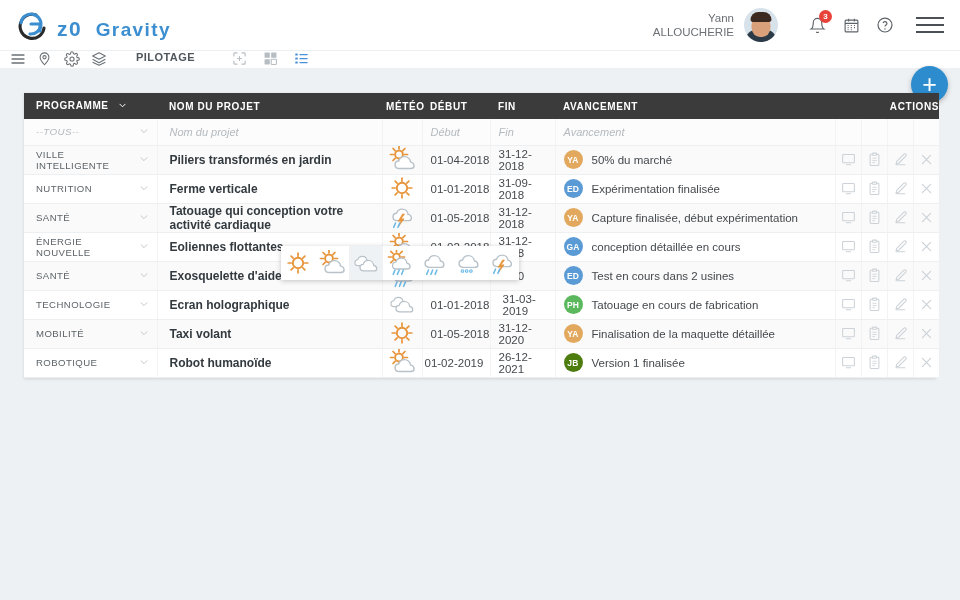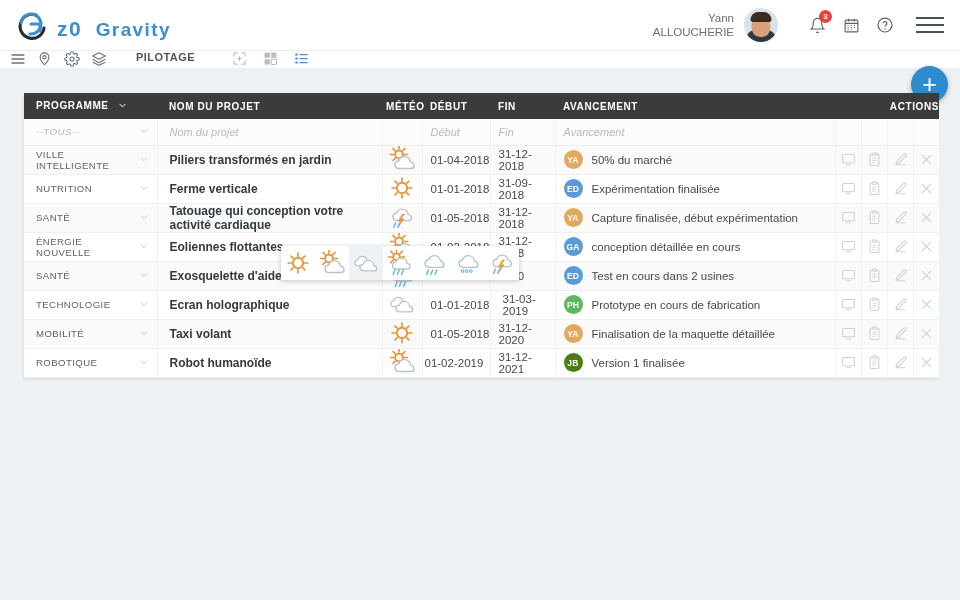--- a/index.html
+++ b/index.html
@@ -615,21 +615,21 @@
      <td class="name-cell">Ecran holographique</td>
      <td class="meteo-cell"><svg width="26" height="26" viewBox="0 0 26 26">
               <path transform="translate(1.5,5.5) scale(0.72)" d="M5.5 14 C2.4 14 0.6 12.1 0.6 9.9 C0.6 7.8 2.3 6 4.5 5.9 C5.3 3.1 7.8 1.2 10.8 1.2 C14.2 1.2 17 3.8 17.3 7.1 C19.4 7.4 21 9.2 21 11.3 C21 13.1 19.6 14 17.6 14 Z" fill="#fff" stroke="#b9c2c9" stroke-width="1.55" stroke-linejoin="round"></path>
               <path transform="translate(6.5,9.5) scale(0.82)" d="M5.5 14 C2.4 14 0.6 12.1 0.6 9.9 C0.6 7.8 2.3 6 4.5 5.9 C5.3 3.1 7.8 1.2 10.8 1.2 C14.2 1.2 17 3.8 17.3 7.1 C19.4 7.4 21 9.2 21 11.3 C21 13.1 19.6 14 17.6 14 Z" fill="#fff" stroke="#b9c2c9" stroke-width="1.55" stroke-linejoin="round"></path>
             </svg></td>
      <td class="date-cell" style="padding-left:8px">01-01-2018</td>
      <td class="date-cell" style="">31-03-2019</td>
      <td class="avan-cell">
        <div class="avan-inner">
          <span class="pill" style="background:#5cb85c">PH</span>
-         <span>Prototype en cours de fabrication</span>
+         <span>Tatouage en cours de fabrication</span>
        </div>
      </td>
           <td class="act-cell"><svg width="15" height="15" viewBox="0 0 24 24" fill="none" stroke="#ccd2d7" stroke-width="1.7">
               <rect x="2.6" y="4" width="18.8" height="13.3" rx="1.2"></rect>
               <path d="M8.5 20.5h7" stroke-linecap="round"></path>
             </svg></td>
           <td class="act-cell"><svg width="15" height="15" viewBox="0 0 24 24" fill="none" stroke="#ccd2d7" stroke-width="1.7">
               <path d="M8.6 3.5H6.4A1.4 1.4 0 0 0 5 4.9v15.2a1.4 1.4 0 0 0 1.4 1.4h11.2a1.4 1.4 0 0 0 1.4-1.4V4.9a1.4 1.4 0 0 0-1.4-1.4h-2.2"></path>
               <rect x="8.6" y="1.8" width="6.8" height="3.4" rx="1"></rect>
               <path d="M8.6 10h6.8M8.6 13.5h6.8M8.6 17h4.2" stroke-width="1.3"></path>
@@ -700,21 +700,21 @@
               <path d="M13.9 12.4 L16.0 14.5" stroke="#e8943a" stroke-width="1.7" stroke-linecap="round"></path>
               <path d="M10.0 14.0 L10.0 17.0" stroke="#e8943a" stroke-width="1.7" stroke-linecap="round"></path>
               <path d="M6.1 12.4 L4.0 14.5" stroke="#e8943a" stroke-width="1.7" stroke-linecap="round"></path>
               <path d="M4.5 8.5 L1.5 8.5" stroke="#e8943a" stroke-width="1.7" stroke-linecap="round"></path>
               <path d="M6.1 4.6 L4.0 2.5" stroke="#e8943a" stroke-width="1.7" stroke-linecap="round"></path>
               <path d="M10.0 3.0 L10.0 0.0" stroke="#e8943a" stroke-width="1.7" stroke-linecap="round"></path>
               <path d="M13.9 4.6 L16.0 2.5" stroke="#e8943a" stroke-width="1.7" stroke-linecap="round"></path>
               <path transform="translate(5.5,9.5) scale(0.93)" d="M5.5 14 C2.4 14 0.6 12.1 0.6 9.9 C0.6 7.8 2.3 6 4.5 5.9 C5.3 3.1 7.8 1.2 10.8 1.2 C14.2 1.2 17 3.8 17.3 7.1 C19.4 7.4 21 9.2 21 11.3 C21 13.1 19.6 14 17.6 14 Z" fill="#fff" stroke="#b9c2c9" stroke-width="1.55" stroke-linejoin="round"></path>
             </svg></td>
      <td class="date-cell" style="padding-left:2px">01-02-2019</td>
-     <td class="date-cell" style="padding-left:8px">31-12-2021</td>
+     <td class="date-cell" style="padding-left:8px">26-12-2021</td>
      <td class="avan-cell">
        <div class="avan-inner">
          <span class="pill" style="background:#4d7c0f">JB</span>
          <span>Version 1 finalisée</span>
        </div>
      </td>
           <td class="act-cell"><svg width="15" height="15" viewBox="0 0 24 24" fill="none" stroke="#ccd2d7" stroke-width="1.7">
               <rect x="2.6" y="4" width="18.8" height="13.3" rx="1.2"></rect>
               <path d="M8.5 20.5h7" stroke-linecap="round"></path>
             </svg></td>

